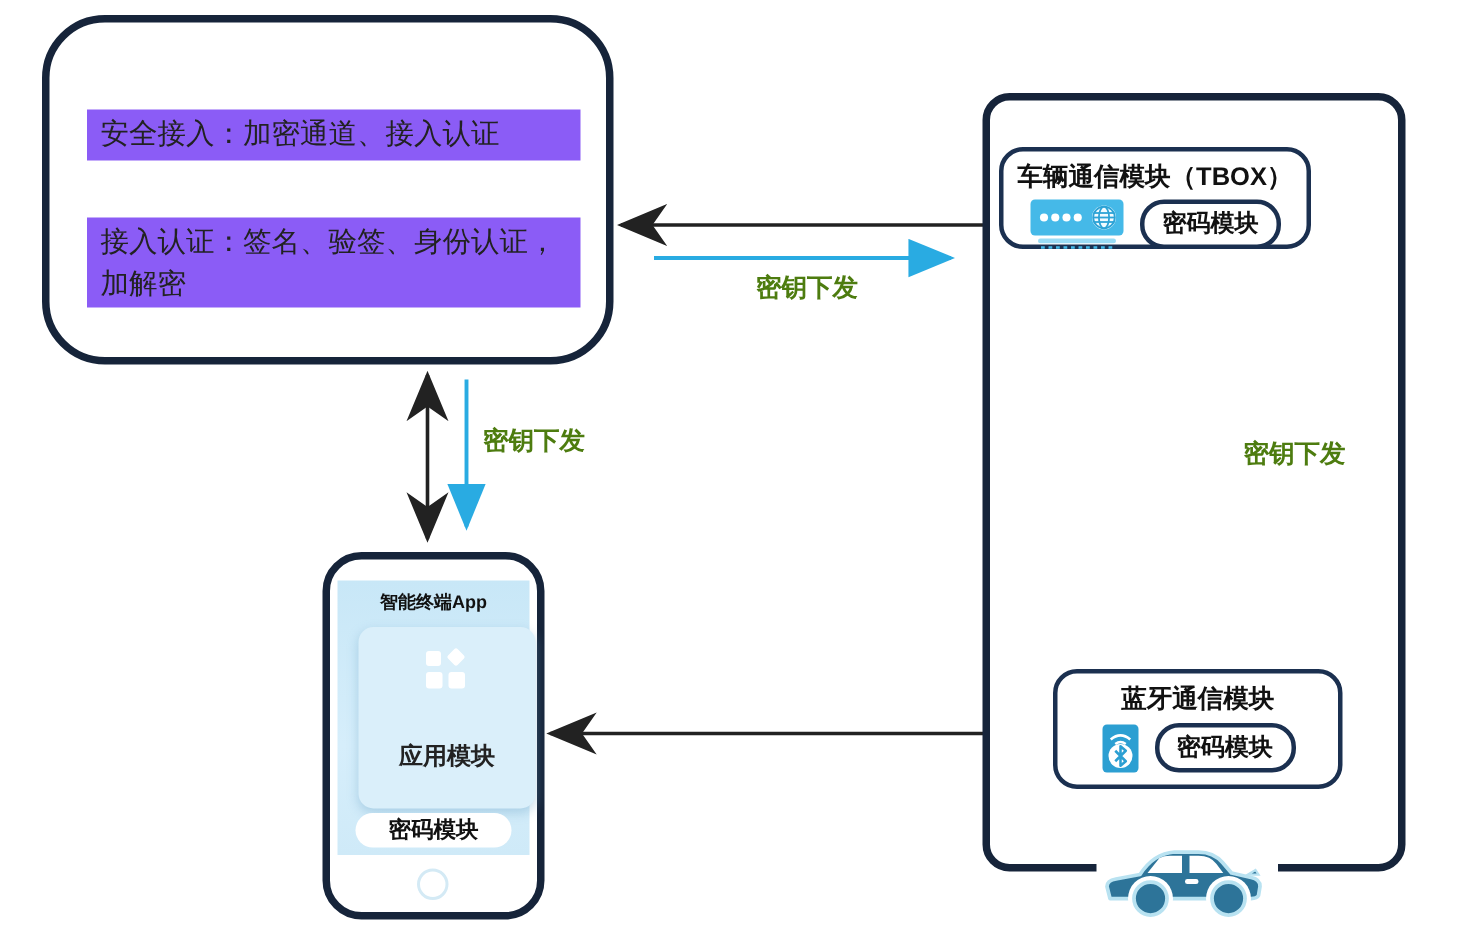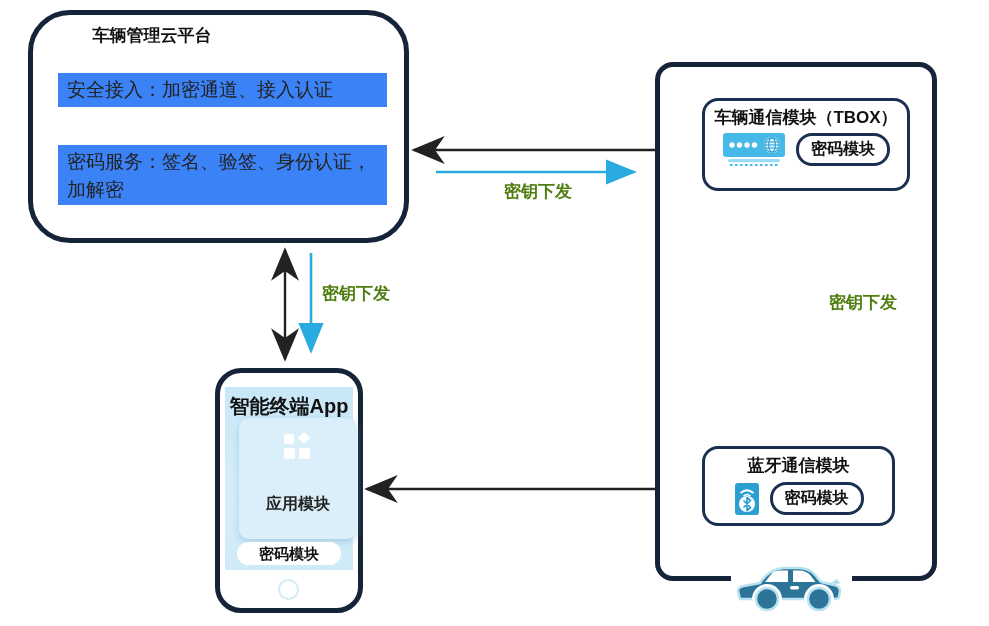--- a/index.html
+++ b/index.html
@@ -7,43 +7,43 @@
     position:relative;width:989px;height:626px;background:#fff;overflow:hidden;
     font-family:"Liberation Sans","DejaVu Sans",sans-serif;color:#1b1b1b;
   }
   .overlay{position:absolute;left:0;top:0;width:989px;height:626px;pointer-events:none;}
 
   
   .tsp-box{position:absolute;left:28px;top:10px;width:381px;height:233px;
     border:5px solid #16243a;border-radius:42px;background:#fff;box-sizing:border-box;}
   .tsp-title{position:absolute;left:14px;top:10px;width:210px;text-align:center;
     font-weight:bold;font-size:17px;line-height:21px;color:#111;}
-  .hl{position:absolute;background:#3b82f6;font-size:19px;color:#222;}
+  .hl{position:absolute;background:#8b5cf6;font-size:19px;color:#222;}
   .hl1{left:25px;top:58px;width:329px;height:34px;line-height:34px;padding-left:9px;box-sizing:border-box;}
   .hl2{left:25px;top:130px;width:329px;height:60px;line-height:28px;padding:3px 9px 0 9px;box-sizing:border-box;}
 
   
   .vehicle-box{position:absolute;left:655px;top:62px;width:282px;height:519px;
     border:5px solid #16243a;border-radius:18px;background:#fff;box-sizing:border-box;}
 
   
   .module{position:absolute;border:3px solid #1b3050;border-radius:16px;background:#fff;box-sizing:border-box;}
   .module-title{text-align:center;font-weight:bold;font-size:17px;color:#111;margin-top:5px;}
   .module-row{display:flex;align-items:center;justify-content:center;gap:10px;margin-top:3px;}
   .pill{border:3px solid #1b3050;border-radius:16px;background:#fff;font-weight:bold;
     font-size:16px;color:#111;padding:3px 12px;white-space:nowrap;}
-  .tbox-module{left:702px;top:98px;width:208px;height:93px;}
+  .tbox-module{left:666px;top:98px;width:208px;height:68px;}
   .bt-module{left:702px;top:446px;width:193px;height:80px;}
 
   
   .phone{position:absolute;left:215px;top:368px;width:148px;height:245px;
     border:5px solid #16243a;border-radius:26px;background:#fff;box-sizing:border-box;}
   .screen{position:absolute;left:5px;top:14px;width:128px;height:183px;
     background:linear-gradient(180deg,#c8e7f7 0%,#d6eefb 60%,#cfeaf8 100%);}
-  .screen-title{text-align:center;font-weight:bold;font-size:20px;color:#111;margin-top:6px;}
+  .screen-title{text-align:center;font-weight:bold;font-size:12px;color:#111;margin-top:6px;}
   .app-panel{position:absolute;left:14px;top:31px;width:118px;height:121px;border-radius:10px;
     background:#daeffa;box-shadow:0 3px 7px rgba(110,165,200,.4);}
   .app-icon{display:block;margin:11px auto 0 auto;}
   .app-label{position:absolute;left:0;right:0;top:76px;text-align:center;font-weight:bold;font-size:16px;color:#222;}
   .crypto-pill{position:absolute;left:12px;top:155px;width:104px;height:23px;line-height:23px;
     background:#fff;border-radius:12px;text-align:center;font-weight:bold;font-size:15px;color:#111;}
   .home-btn{position:absolute;left:58px;top:206px;width:21px;height:21px;border-radius:50%;
     border:2.5px solid #d4eaf5;box-sizing:border-box;}
 
   
@@ -74,24 +74,23 @@
     <line x1="436" y1="172" x2="634" y2="172" stroke="#29abe2" stroke-width="2.6" marker-end="url(#mC)"></line>
     <line x1="285" y1="250" x2="285" y2="359" stroke="#222222" stroke-width="2.4" marker-start="url(#mB)" marker-end="url(#mB)"></line>
     <line x1="311" y1="253" x2="311" y2="351" stroke="#29abe2" stroke-width="2.6" marker-end="url(#mC)"></line>
     <line x1="797" y1="194" x2="797" y2="439" stroke="#222222" stroke-width="2.4" marker-start="url(#mB)" marker-end="url(#mB)"></line>
     <line x1="820" y1="247" x2="820" y2="356" stroke="#29abe2" stroke-width="2.6" marker-end="url(#mC)"></line>
     <line x1="367" y1="489" x2="694" y2="489" stroke="#222222" stroke-width="2.4" marker-start="url(#mB)" marker-end="url(#mB)"></line>
   </svg>
 
   <div class="tsp-box">
     <div class="tsp-title">
-      <div>车辆管理云平台</div>
     </div>
     <div class="hl hl1">安全接入：加密通道、接入认证</div>
-    <div class="hl hl2">密码服务：签名、验签、身份认证，加解密</div>
+    <div class="hl hl2">接入认证：签名、验签、身份认证，加解密</div>
   </div>
 
   <div class="vehicle-box"></div>
 
   <div class="module tbox-module">
     <div class="module-title">车辆通信模块（TBOX）</div>
     <div class="module-row">
       <svg width="64" height="34" viewBox="0 0 64 34">
         <rect x="1" y="1" width="62" height="24" rx="3" fill="#45b9e8"></rect>
         <circle cx="10" cy="13" r="2.7" fill="#fff"></circle>

